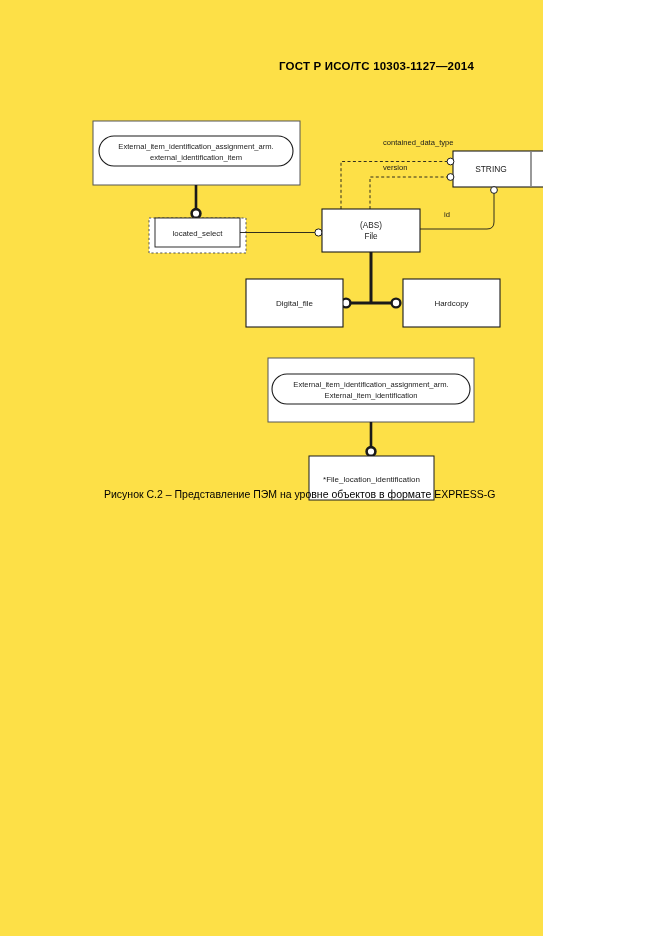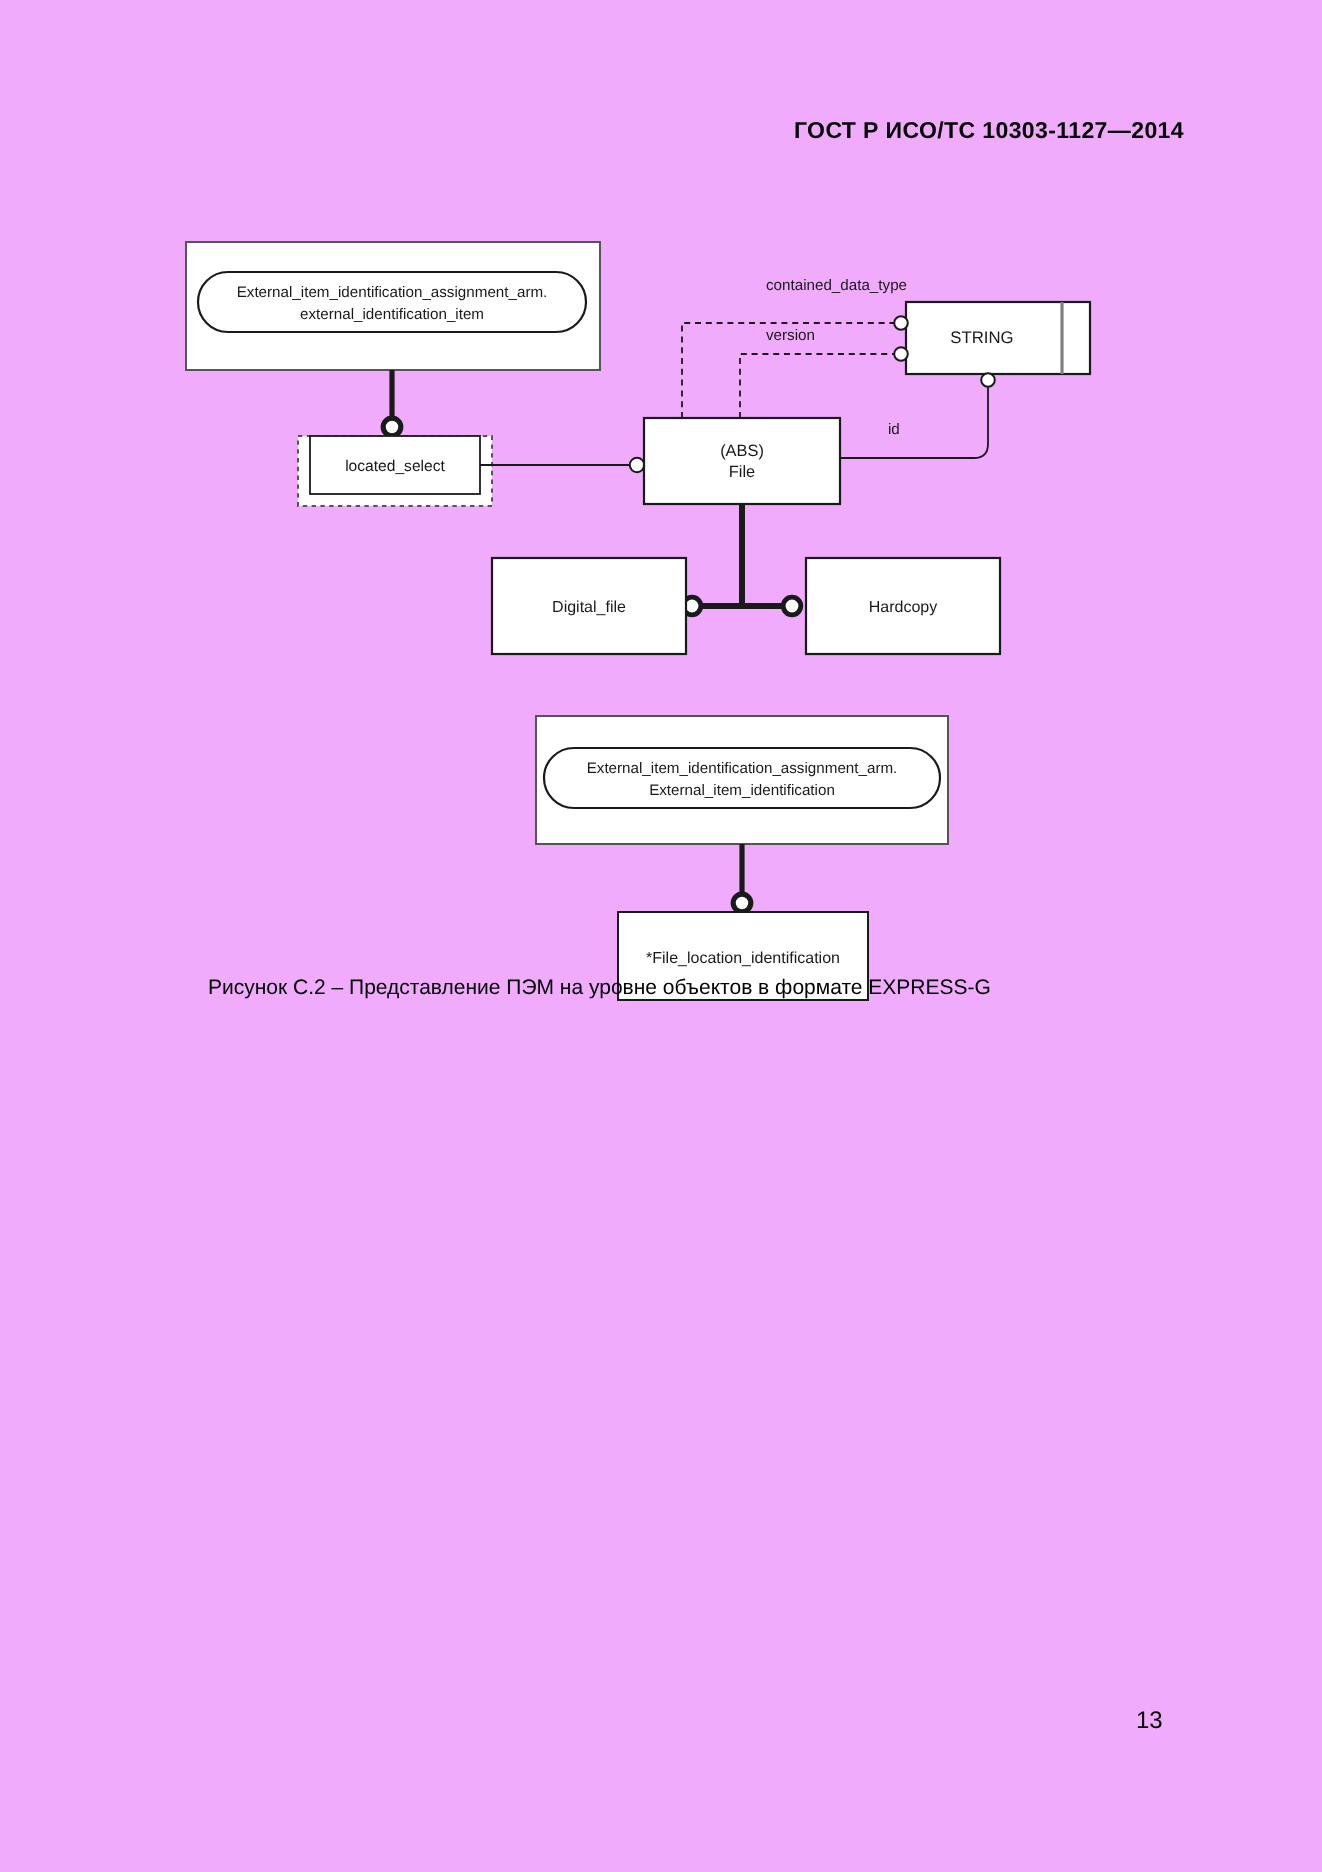--- a/index.html
+++ b/index.html
@@ -7,23 +7,23 @@
     margin: 0;
     padding: 0;
     background: #ffffff;
   }
   body {
     font-family: "Liberation Sans", sans-serif;
     color: #000000;
   }
   .page {
     position: relative;
-    width: 661px;
+    width: 543px;
     height: 936px;
-    background: #f0abfc;
+    background: #fde047;
     overflow: hidden;
   }
   .header-title {
     position: absolute;
     top: 60px;
     right: 69px;
     font-size: 11.5px;
     font-weight: bold;
     letter-spacing: 0.2px;
     white-space: nowrap;

